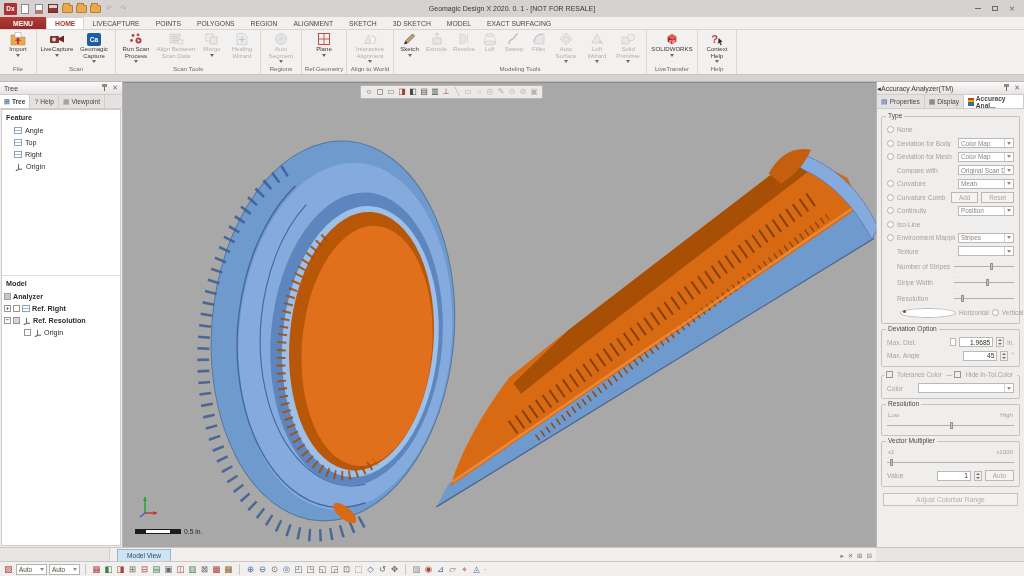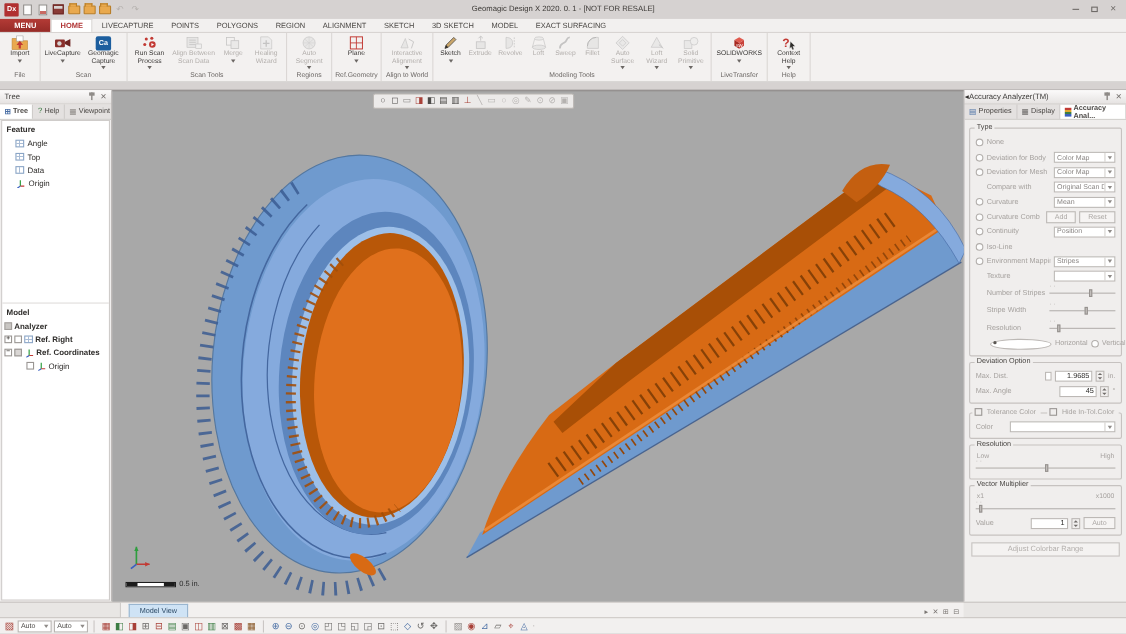--- a/index.html
+++ b/index.html
@@ -41,21 +41,21 @@
   .rcaret{width:0;height:0;border-left:2.5px solid transparent;border-right:2.5px solid transparent;border-top:3px solid #6b6764;margin-top:1px;}
   .rgl{height:10px;font-size:6.2px;color:#6b6764;text-align:center;line-height:10px;}
   .rbtn.disabled .rlabel{color:#b3afac;}
   .rbtn.disabled .ricon{filter:grayscale(1);opacity:.5;}
   .cap-ico{width:14px;height:13px;background:#1c5e9e;color:#fff;font-size:6.5px;font-weight:bold;display:flex;align-items:center;justify-content:center;border-radius:2px;}
   .gapbar{height:7px;background:#d6d2d1;border-bottom:1px solid #bdb9b7;flex:0 0 auto;}
 
   
   .main{flex:1;display:flex;min-height:0;}
   .panel{background:#f0eeed;display:flex;flex-direction:column;min-height:0;}
-  .lpanel{width:102px;border-right:1px solid #b8b4b2;}
+  .lpanel{width:123px;border-right:1px solid #b8b4b2;}
   .rpanel{width:148px;border-left:1px solid #b8b4b2;font-size:6.8px;}
   .ptitle{height:13px;background:linear-gradient(#fbfafa,#e6e3e2);border-bottom:1px solid #cfccca;display:flex;align-items:center;padding:0 4px;font-size:7px;color:#3c3a38;flex:0 0 auto;}
   .ptitle .sp{flex:1;}
   .pin{width:7px;height:8px;position:relative;}
   .pin::before{content:"";position:absolute;left:3px;top:0;width:1px;height:7px;background:#6f6b68;}
   .pin::after{content:"";position:absolute;left:1px;top:0;width:5px;height:3px;background:#8f8b88;}
   .px{font-size:7px;color:#6f6b68;margin-left:4px;}
   .ptabs{height:14px;display:flex;align-items:stretch;background:#e4e1e0;border-bottom:1px solid #cfccca;flex:0 0 auto;}
   .ptab{display:flex;align-items:center;gap:2px;padding:0 4px;font-size:6.6px;color:#4a4744;border-right:1px solid #cfccca;}
   .ptab.active{background:#fff;font-weight:bold;}
@@ -495,21 +495,21 @@
         <div class="titem">
             <span class="plane-ico"></span>
             <span>Angle</span>
           </div>
         <div class="titem">
             <span class="plane-ico"></span>
             <span>Top</span>
           </div>
         <div class="titem">
             <span class="plane-ico"></span>
-            <span>Data</span>
+            <span>Right</span>
           </div>
         <div class="titem">
           <svg width="9" height="9" viewBox="0 0 10 10">
               <path d="M5 8V2" stroke="#2e9e3e" stroke-width="1.2"></path>
               <path d="M5 8h4" stroke="#c23a34" stroke-width="1.2"></path>
               <path d="M5 8L2 10" stroke="#3a5fc0" stroke-width="1.2"></path>
             </svg>
           <span>Origin</span>
         </div>
         <div style="flex:1"></div>
@@ -525,21 +525,21 @@
             <span>Ref. Right</span>
           </div>
         <div class="mrow">
             <span class="exp minus"></span>
             <span class="cb" style="background:#d9d6d4"></span>
             <svg width="9" height="9" viewBox="0 0 10 10">
               <path d="M5 8V2" stroke="#2e9e3e" stroke-width="1.2"></path>
               <path d="M5 8h4" stroke="#c23a34" stroke-width="1.2"></path>
               <path d="M5 8L2 10" stroke="#3a5fc0" stroke-width="1.2"></path>
             </svg>
-            <span>Ref. Coordinates</span>
+            <span>Ref. Resolution</span>
           </div>
         <div class="mrow child">
             <span class="cb"></span>
             <svg width="9" height="9" viewBox="0 0 10 10">
               <path d="M5 8V2" stroke="#2e9e3e" stroke-width="1.2"></path>
               <path d="M5 8h4" stroke="#c23a34" stroke-width="1.2"></path>
               <path d="M5 8L2 10" stroke="#3a5fc0" stroke-width="1.2"></path>
             </svg>
             <span>Origin</span>
           </div>

